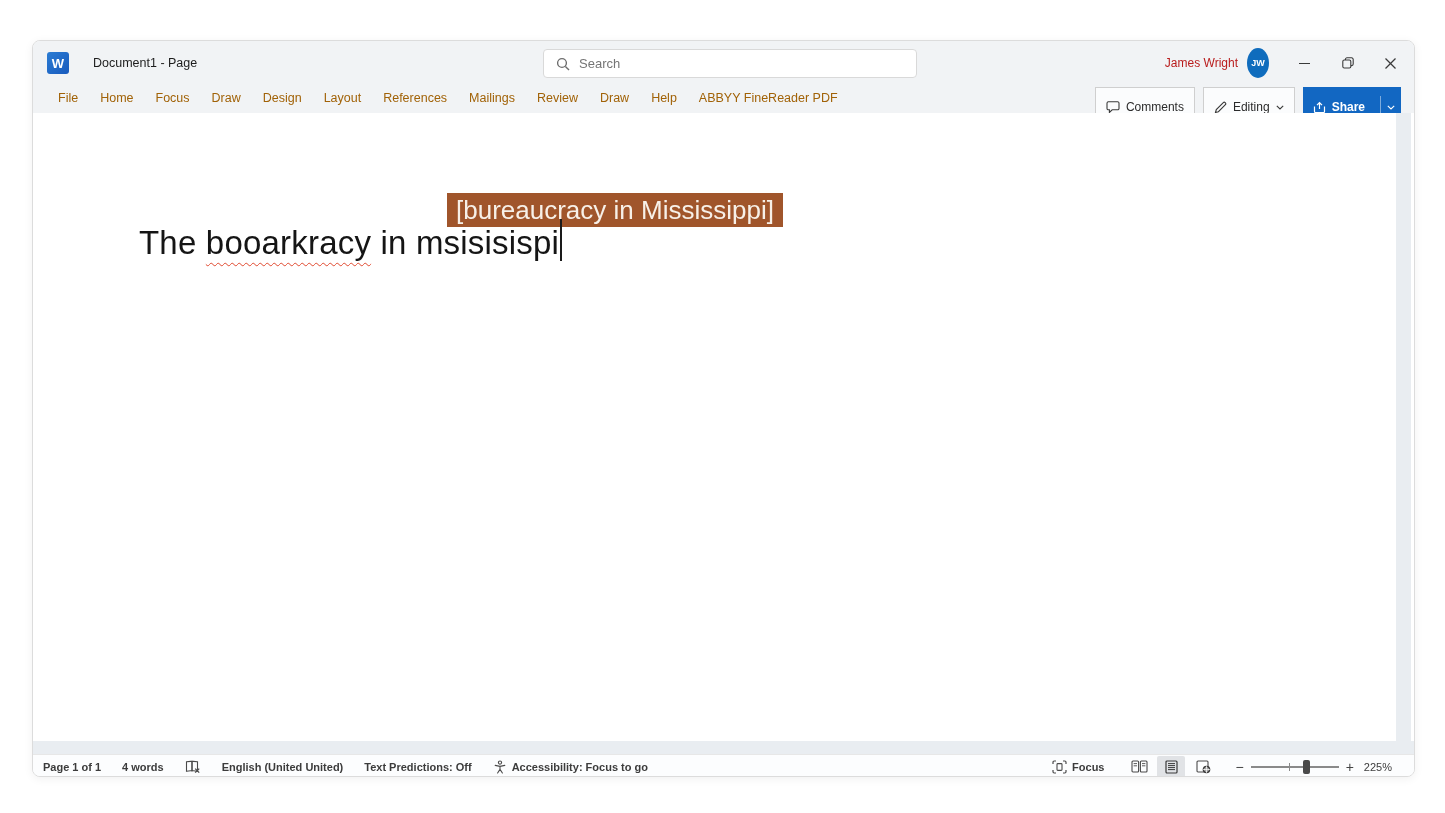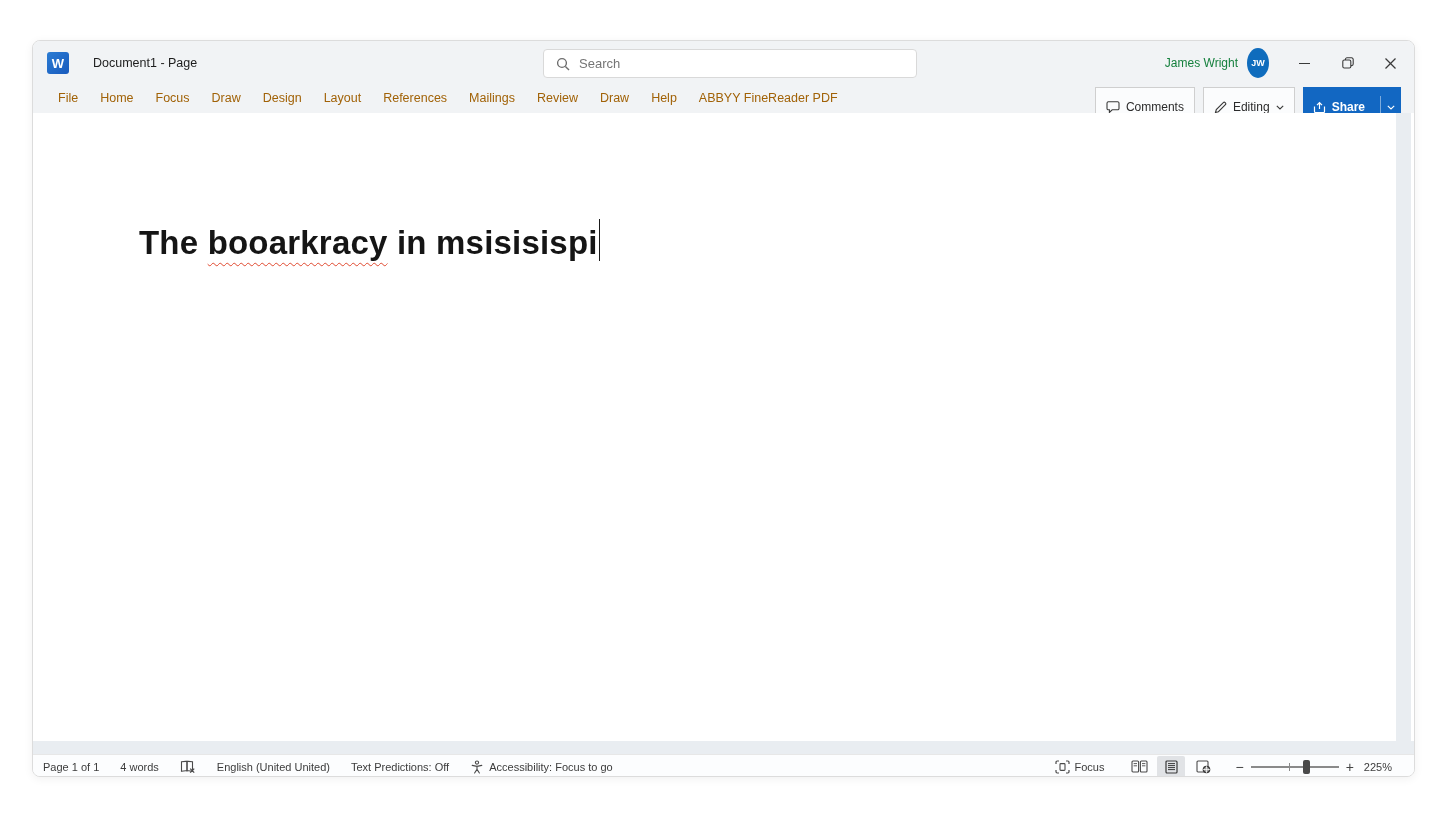--- a/index.html
+++ b/index.html
@@ -16,21 +16,21 @@
              background:linear-gradient(135deg,#2b7cd3,#185abd); color:#fff;
              font-weight:bold; font-size:13px; display:flex; align-items:center; justify-content:center; }
   .doc-title { margin-left:24px; font-size:12.5px; color:#1d1d1d; }
   .searchbox { position:absolute; left:510px; top:8px; width:374px; height:29px;
                background:#fff; border:1px solid #d9d9d9; border-radius:4px;
                display:flex; align-items:center; padding-left:12px; }
   .searchbox input { border:none; outline:none; font-size:13px; color:#333; width:300px;
                      margin-left:9px; background:transparent; font-family:"Liberation Sans",sans-serif; }
   .searchbox input::placeholder { color:#757575; }
   .tb-right { position:absolute; right:0; top:0; height:44px; display:flex; align-items:center; }
-  .username { font-size:12px; color:#15803d; margin-right:9px; }
+  .username { font-size:12px; color:#b91c1c; margin-right:9px; }
   .avatar { width:22px; height:30px; border-radius:50%; background:#0f6cbd; color:#fff;
             font-size:9px; font-weight:bold; display:flex; align-items:center; justify-content:center;
             margin-right:14px; }
   .winctl { width:43px; height:44px; display:flex; align-items:center; justify-content:center; color:#444; }
   .winctl:last-child { margin-right:2px; }
 
   
   .menubar { position:relative; height:28px; background:#f1f3f5; display:flex; align-items:center;
              padding-left:14px; }
   .tab { font-size:12.5px; color:#a16207; padding:0 11px; height:28px; line-height:26px; }
@@ -41,32 +41,32 @@
   .btn-share { background:#1267c2; border:1px solid #1267c2; color:#fff; padding:0; overflow:hidden; }
   .share-main { display:flex; align-items:center; gap:6px; padding:0 9px; font-weight:bold; font-size:12px; }
   .share-drop { display:flex; align-items:center; justify-content:center; width:20px; height:23px;
                 border-left:1px solid rgba(255,255,255,0.45); }
 
   
   .docarea { position:relative; height:628px; background:#ffffff; }
   .suggestion { position:absolute; left:414px; top:80px; height:34px; line-height:34px;
                 padding:0 9px; font-size:26px; color:#f7f0e8; white-space:pre; }
   .docline { position:absolute; left:106px; top:106px; font-size:33px; color:#151515;
-             white-space:pre; letter-spacing:0.2px;font-weight:bold; }
+             white-space:pre; letter-spacing:0.2px; }
   .squiggle { text-decoration:underline; text-decoration-style:wavy;
               text-decoration-thickness:1px; text-underline-offset:8px; }
   .caret { display:inline-block; width:1.5px; height:42px; background:#1a1a1a;
            vertical-align:-7px; margin-left:1px; }
   .vscroll { position:absolute; top:0; bottom:0; right:3px; width:15px; background:#e9edf1; }
   .hscroll { height:13px; background:#e9edf1; }
 
   
   .statusbar { height:24px; background:#fcfdfe; border-top:1px solid #e7e7e7;
                display:flex; align-items:center; font-size:11px; color:#3c3c3c; padding:0 10px; }
-  .sb-item { display:flex; align-items:center; gap:5px; margin-right:21px; white-space:nowrap; }
+  .sb-item { display:flex; align-items:center; gap:5px; margin-right:21px; white-space:nowrap;font-weight:bold; }
   .sb-spacer { flex:1; }
   .sb-view { width:28px; height:22px; display:flex; align-items:center; justify-content:center;
              border-radius:2px; margin-right:4px; }
   .sb-view.selected { background:#e1e3e6; }
   .zoom-track { position:relative; width:88px; height:14px; margin:0 7px; }
   .zoom-line { position:absolute; left:0; right:0; top:6.5px; height:1.5px; background:#8a8a8a; }
   .zoom-notch { position:absolute; left:38px; top:3px; width:1.5px; height:8px; background:#8a8a8a; }
   .zoom-thumb { position:absolute; left:52px; top:0; width:7px; height:14px; background:#4a4a4a;
                 border-radius:2px; }
   .zoom-sign { font-size:14px; color:#444; }
@@ -164,20 +164,21 @@
         <span class="share-drop">
           <svg width="8" height="5" viewBox="0 0 8 5">
               <path d="M0.8 0.8 L4 4 L7.2 0.8" fill="none" stroke="#fff" stroke-width="1.1"></path>
             </svg>
         </span>
       </div>
     </div>
   </div>
 
   <div class="docarea">
+    <div class="suggestion" style="background:#a0552b;">[bureaucracy in Mississippi]</div>
 
     <div class="docline"><span>The </span><span class="squiggle" style="text-decoration-color:#e0492f;">booarkracy</span><span> in msisisispi</span><span class="caret"></span></div>
 
     <div class="vscroll"></div>
   </div>
 
   <div class="hscroll"></div>
 
   <div class="statusbar">
     <span class="sb-item">Page 1 of 1</span>

